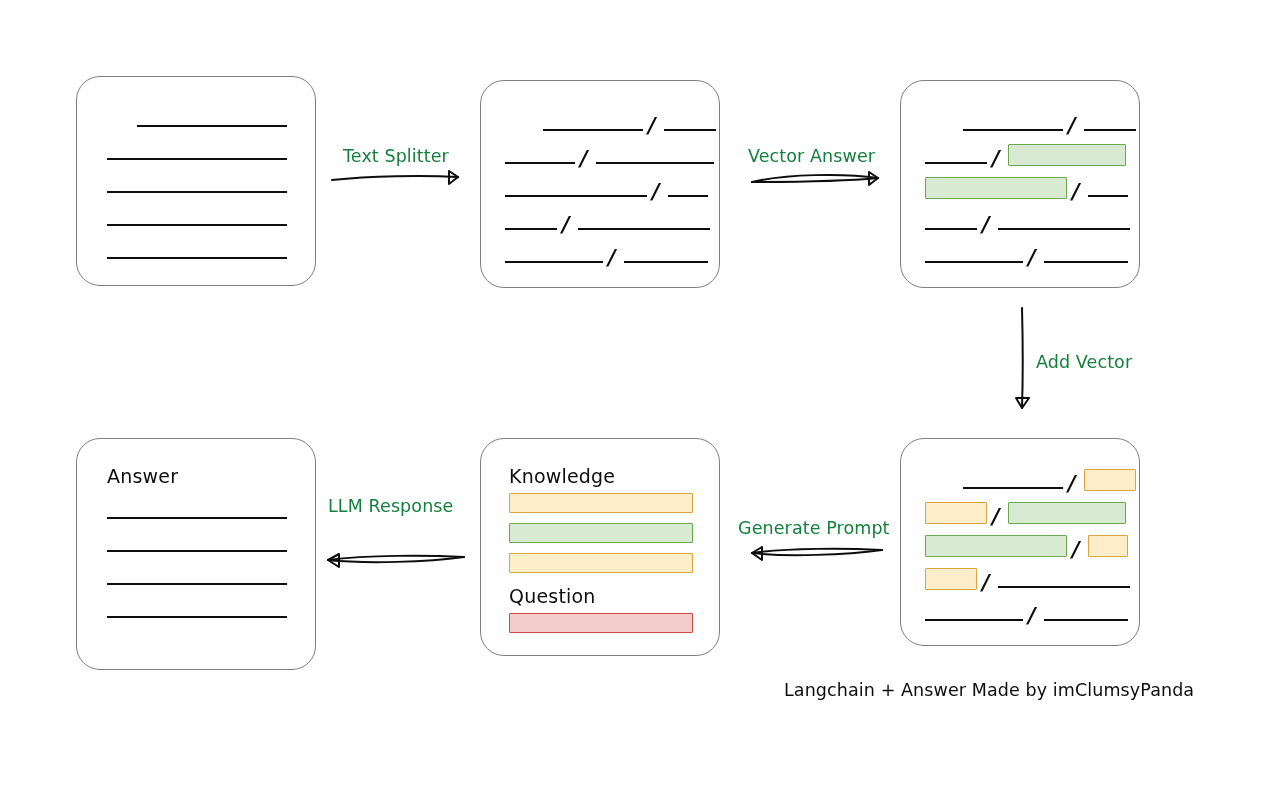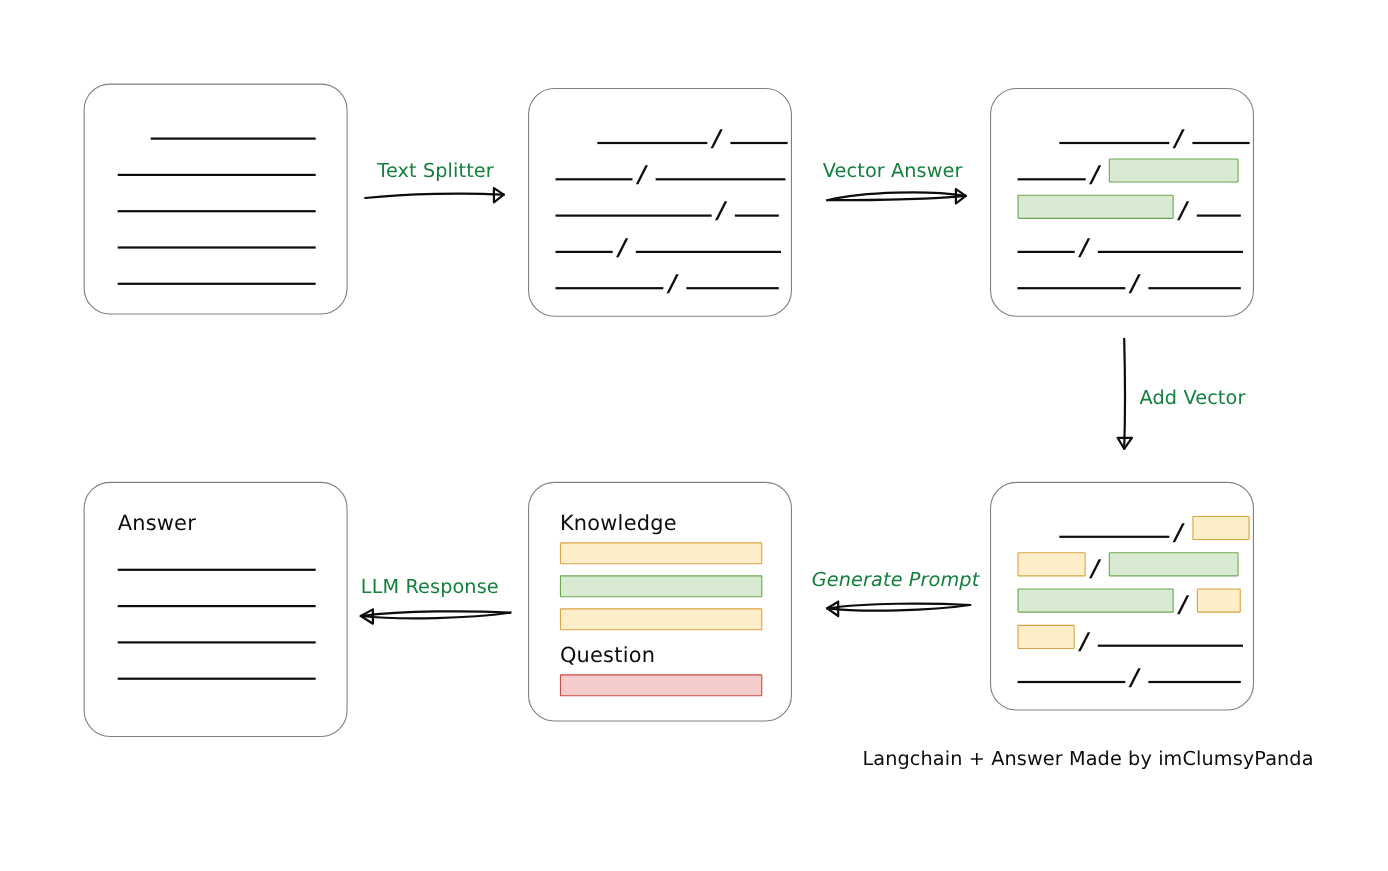--- a/index.html
+++ b/index.html
@@ -204,28 +204,28 @@
     <path d="M2,14 C40,14 96,13 128,10"></path>
     <path d="M128,10 L119,4 M128,10 L119,17 M119,4 L119,17"></path>
   </svg>
 
   <div class="edge-label" style="left:1036px; top:352px;">Add Vector</div>
   <svg class="arrow" style="left:1012px; top:306px;" width="24" height="112" viewBox="0 0 24 112">
     <path d="M10,2 C11,40 11,72 10,102"></path>
     <path d="M10,102 L4,92 M10,102 L17,92 M4,92 L17,92"></path>
   </svg>
 
-  <div class="edge-label" style="left:738px; top:518px;font-style:italic;">Generate Prompt</div>
+  <div class="edge-label" style="left:738px; top:518px;">Generate Prompt</div>
   <svg class="arrow" style="left:740px; top:542px;" width="144" height="22" viewBox="0 0 144 22">
     <path d="M142,8 C106,13 46,15 12,11"></path>
     <path d="M142,8 C104,6 48,6 12,11"></path>
     <path d="M12,11 L22,5 M12,11 L22,18 M22,5 L22,18"></path>
   </svg>
 
-  <div class="edge-label" style="left:328px; top:524px;">LLM Response</div>
+  <div class="edge-label" style="left:328px; top:496px;">LLM Response</div>
   <svg class="arrow" style="left:318px; top:548px;" width="148" height="22" viewBox="0 0 148 22">
     <path d="M146,9 C110,14 48,16 10,12"></path>
     <path d="M146,9 C108,7 50,7 10,12"></path>
     <path d="M10,12 L21,6 M10,12 L21,19 M21,6 L21,19"></path>
   </svg>
 
   <div class="footer-note" style="left:784px; top:680px;">Langchain + Answer Made by imClumsyPanda</div>
 
 </div>
 

